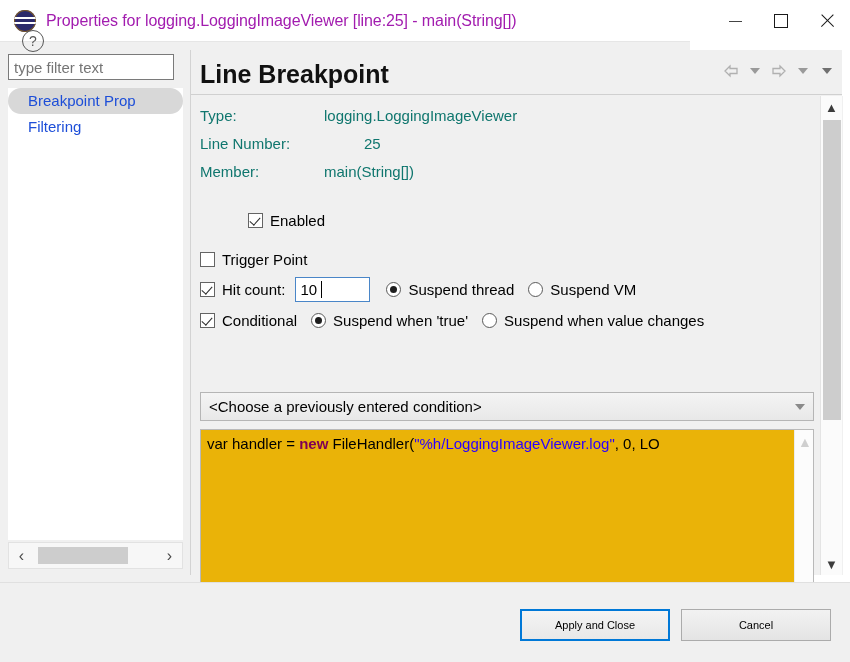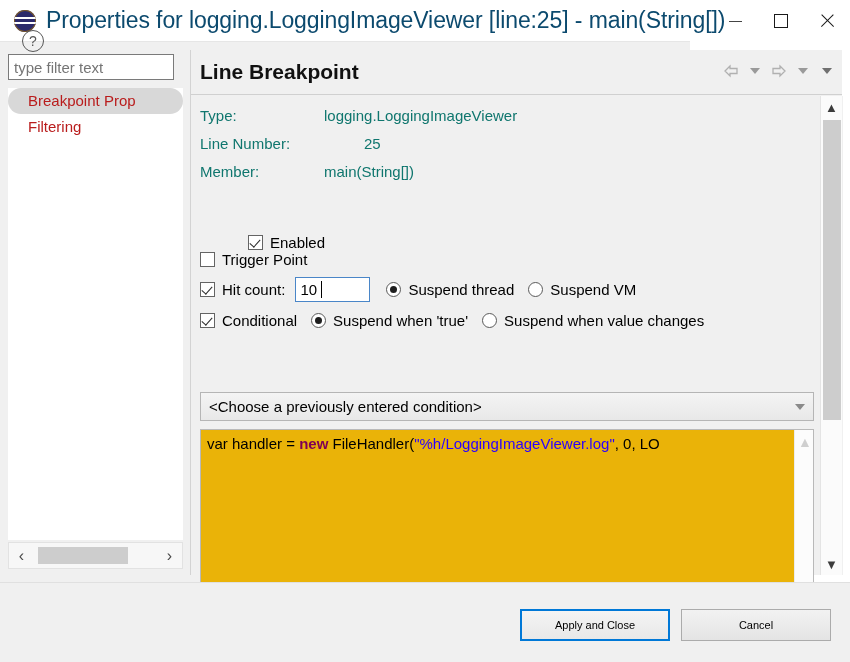--- a/index.html
+++ b/index.html
@@ -49,22 +49,22 @@
   }
   .eclipse-dot::after {
     content: "";
     position: absolute;
     left: 0; top: 12px;
     width: 22px; height: 2.5px;
     background: #ffffff;
   }
   #title-text {
     margin-left: 10px;
-    font-size: 23px;
-    color: #0c4a6e;
+    font-size: 16px;
+    color: #a21caf;
     white-space: nowrap;
     letter-spacing: -0.1px;
   }
   #win-controls {
     position: absolute;
     right: 0; top: 0;
     height: 41px;
     display: flex;
     align-items: center;
   }
@@ -133,21 +133,21 @@
     left: 0; top: 38px;
     width: 175px; height: 452px;
     background: #ffffff;
     overflow: hidden;
   }
   .tree-item {
     height: 26px;
     line-height: 26px;
     padding-left: 20px;
     font-size: 15px;
-    color: #b91c1c;
+    color: #1d4ed8;
     white-space: nowrap;
     box-sizing: border-box;
     border-radius: 13px;
   }
   .tree-item.selected {
     background: #d8d8d8;
   }
   #nav-hscroll {
     position: absolute;
     left: 0; top: 492px;
@@ -189,21 +189,21 @@
     position: absolute;
     left: 0; top: 0;
     width: 100%; height: 45px;
     background: #f0f0f0;
     border-bottom: 1px solid #d0d0d0;
     box-sizing: border-box;
   }
   #page-title {
     position: absolute;
     left: 9px; top: 10px;
-    font-size: 21px;
+    font-size: 25px;
     font-weight: bold;
     color: #111;
   }
   #header-nav {
     position: absolute;
     right: 4px; top: 10px;
     display: flex;
     align-items: center;
     gap: 2px;
   }
@@ -516,21 +516,21 @@
 
       <div class="info-row info-label" style="top:11px;">Type:</div>
       <div class="info-row info-value" style="top:11px;">logging.LoggingImageViewer</div>
 
       <div class="info-row info-label" style="top:39px;">Line Number:</div>
       <div class="info-row info-value" style="top:39px;margin-left:40px;">25</div>
 
       <div class="info-row info-label" style="top:67px;">Member:</div>
       <div class="info-row info-value" style="top:67px;">main(String[])</div>
 
-      <div class="ctl-row" style="left:9px; top:138px;padding-left:48px;">
+      <div class="ctl-row" style="left:9px; top:116px;padding-left:48px;">
         <span class="cb checked"></span>
         <span class="lbl">Enabled</span>
       </div>
 
       <div class="ctl-row" style="left:9px; top:155px;">
         <span class="cb"></span>
         <span class="lbl">Trigger Point</span>
       </div>
 
       <div class="ctl-row" style="left:9px; top:181px;">

